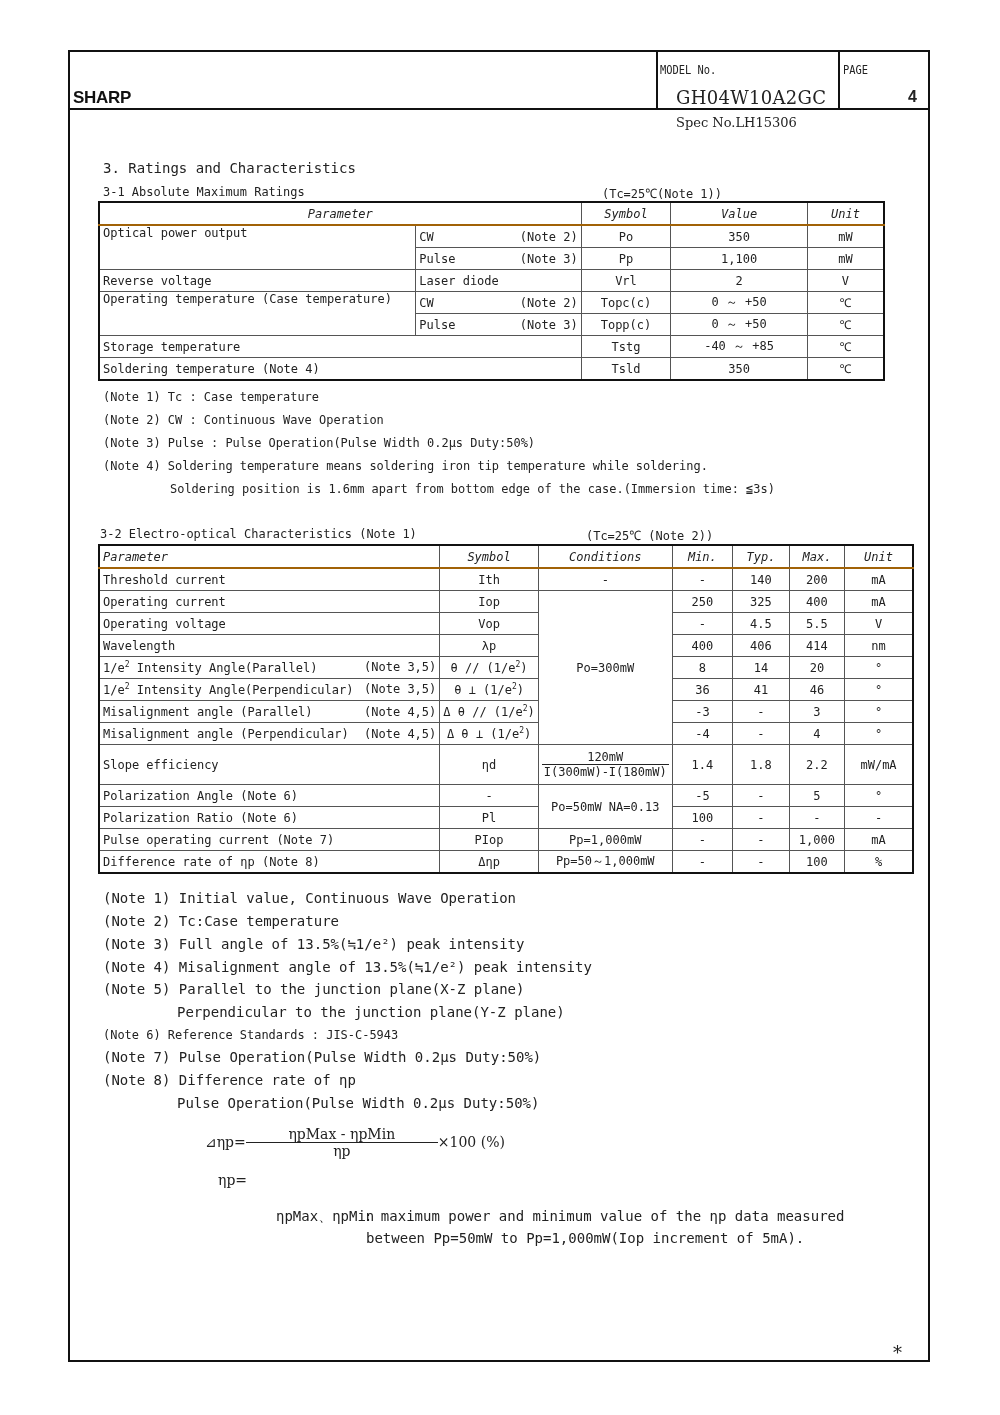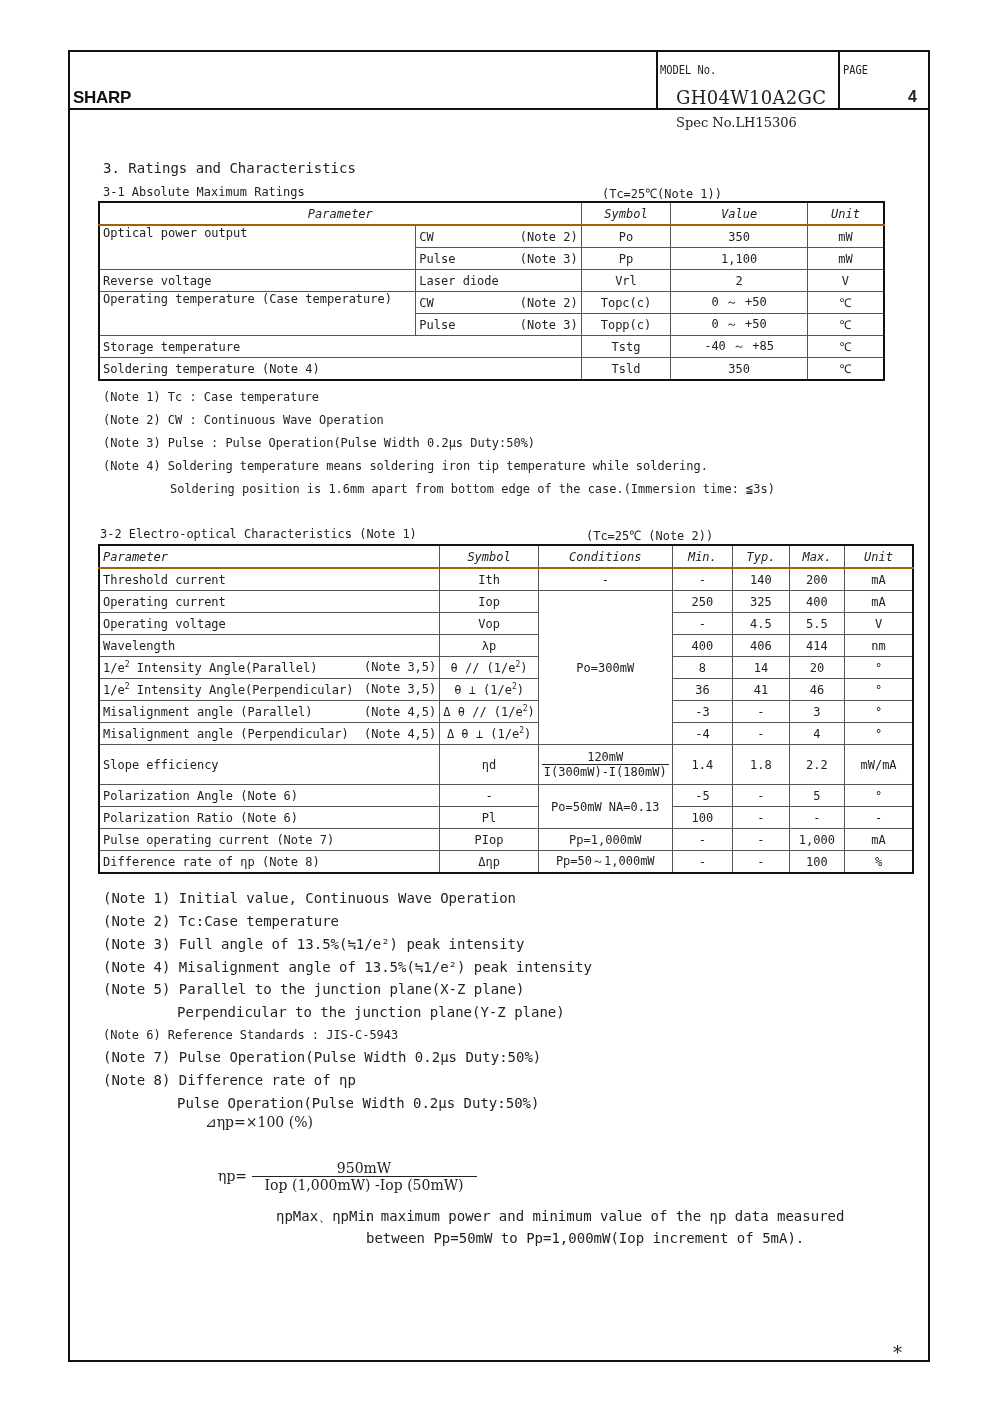--- a/index.html
+++ b/index.html
@@ -20,21 +20,21 @@
   td { border:1px solid #555; padding:0 3px; height:21px; white-space:nowrap; }
   td.ctr { text-align:center; }
   .t1 { left:98px; top:201px; width:787px; border:2px solid #111; }
   .t2 { left:98px; top:544px; width:816px; border:2px solid #111; }
   tr.thick-b td { border-bottom:2px solid #a16207;font-style:italic; }
   .note-r { float:right; }
   sup { font-size:8px; }
   .frac { display:inline-block; text-align:center; vertical-align:middle; }
   .frac .num { display:block; border-bottom:1px solid #222; padding:0 2px; }
   .frac .den { display:block; padding:0 2px; }
-  .formula { position:absolute; font-size:14px; font-family:"DejaVu Serif",serif; white-space:nowrap; }
+  .formula { position:absolute; font-size:14px; font-family:"DejaVu Serif",serif; white-space:nowrap;margin-top:12px; }
   .star { position:absolute; left:893px; top:1342px; font-size:18px; }
 </style>
 </head>
 <body>
 
 <div class="frame"></div>
 <div class="hdr-sep"></div>
 <div class="logo">SHARP</div>
 <div class="model-box"></div>
 <div class="model-label">MODEL No.</div>
@@ -257,23 +257,23 @@
 <div class="txt" style="left:103px;top:936px;font-size:14px;text-align:center;">(Note 3) Full angle of 13.5%(≒1/e²) peak intensity</div>
 <div class="txt" style="left:103px;top:959px;font-size:14px;">(Note 4) Misalignment angle of 13.5%(≒1/e²) peak intensity</div>
 <div class="txt" style="left:103px;top:981px;font-size:14px;">(Note 5) Parallel to the junction plane(X-Z plane)</div>
 <div class="txt" style="left:177px;top:1004px;font-size:14px;">Perpendicular to the junction plane(Y-Z plane)</div>
 <div class="txt c" style="left:103px;top:1027px;">(Note 6) Reference  Standards : JIS-C-5943</div>
 <div class="txt" style="left:103px;top:1049px;font-size:14px;">(Note 7) Pulse Operation(Pulse Width 0.2μs Duty:50%)</div>
 <div class="txt" style="left:103px;top:1072px;font-size:14px;">(Note 8) Difference rate of ηp</div>
 <div class="txt" style="left:177px;top:1095px;font-size:14px;">Pulse Operation(Pulse Width 0.2μs Duty:50%)</div>
 
 <div class="formula" style="left:205px;top:1114px;">
-  <span>⊿ηp=</span><span>×100  (%)</span>
+  <span>⊿ηp=</span><span class="frac" style="width:192px"><span class="num">ηpMax - ηpMin</span><span class="den">ηp</span></span><span>×100  (%)</span>
 </div>
 <div class="formula" style="left:218px;top:1160px;">
-  <span>ηp=</span> <span class="frac" style="width:225px"><span class="num">950mW</span><span class="den">Iop (1,000mW) -Iop (50mW)</span></span>
+  <span>ηp=</span> 
 </div>
 
 <div class="txt" style="left:228px;top:1208px;font-size:14px;margin-left:48px;">ηpMax、ηpMin</div>
 <div class="txt" style="left:364px;top:1208px;font-size:14px;">: maximum power and minimum value of the ηp data measured</div>
 <div class="txt" style="left:366px;top:1230px;font-size:14px;">between Pp=50mW to Pp=1,000mW(Iop increment of 5mA).</div>
 
 <div class="star">*</div>
 
 </body></html>

